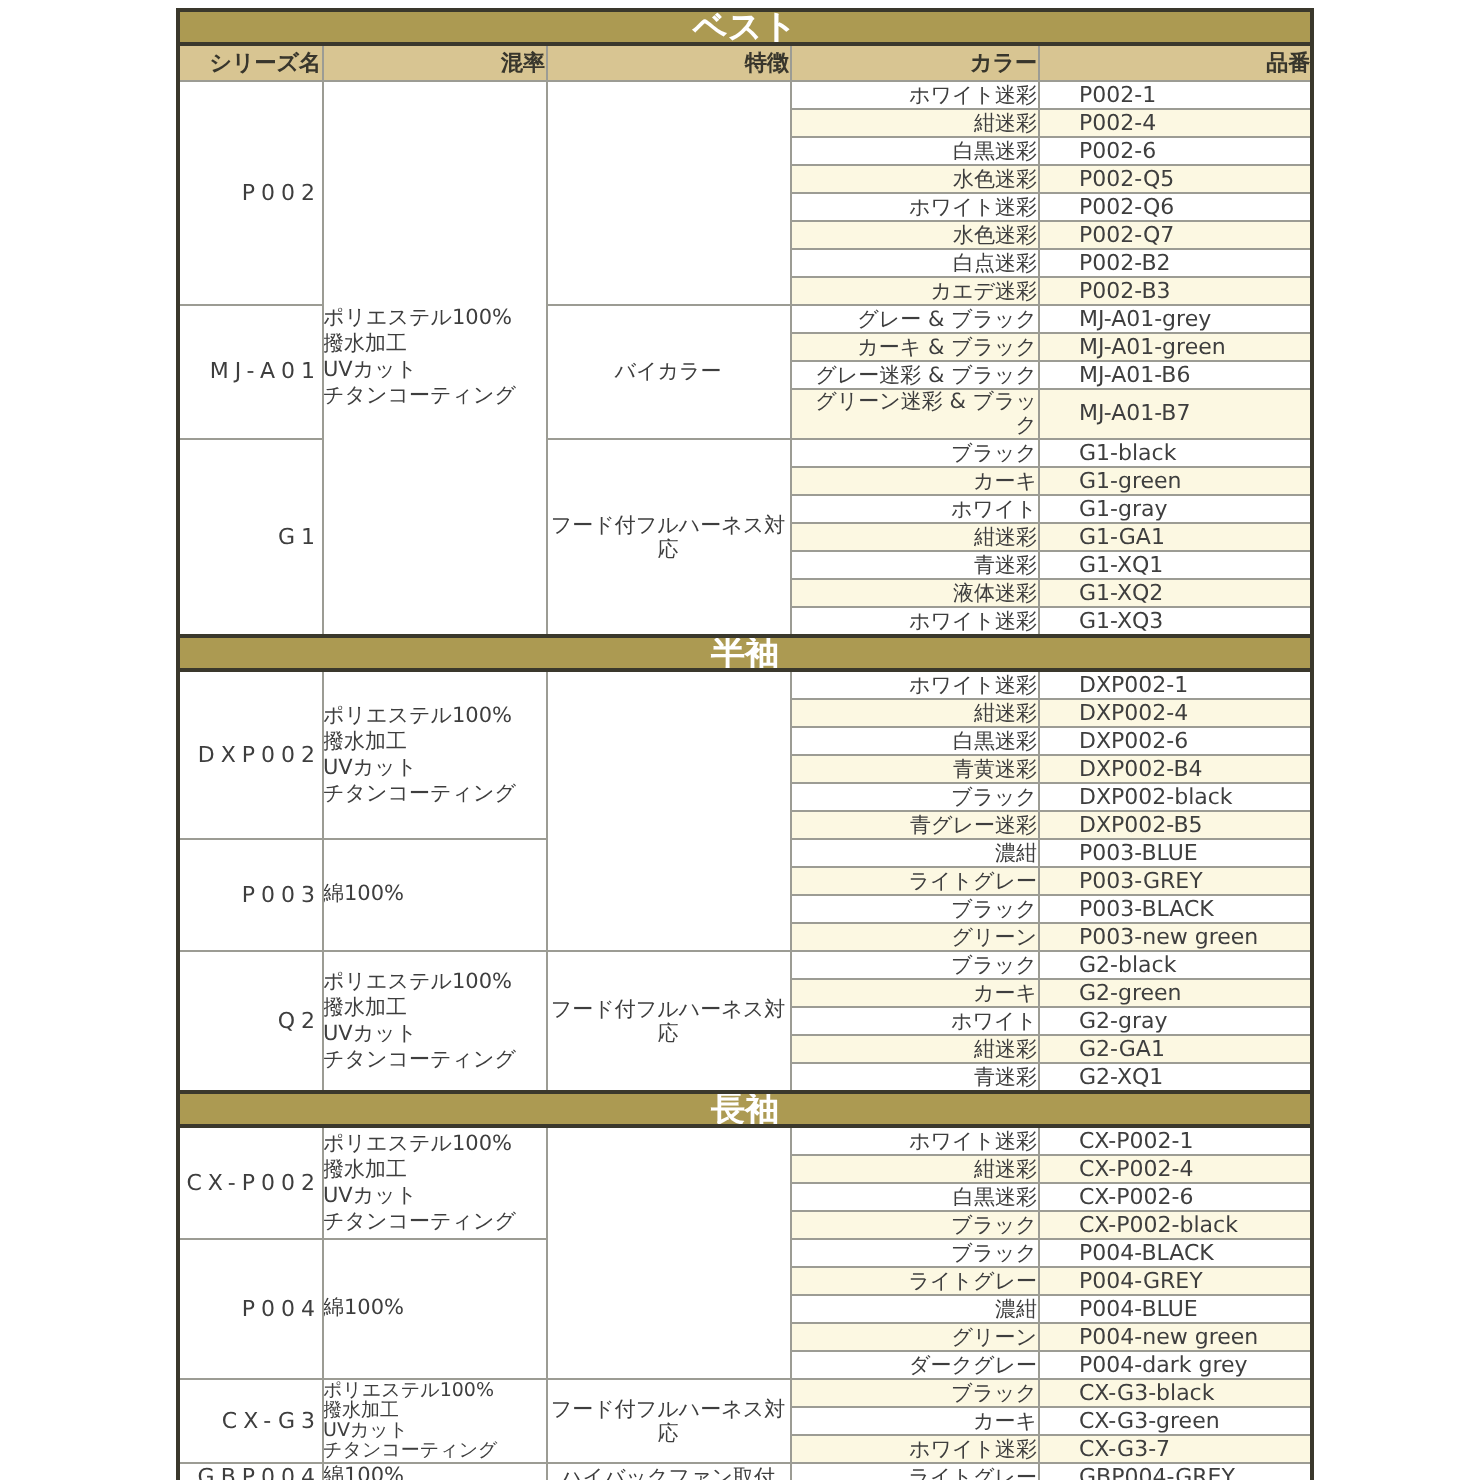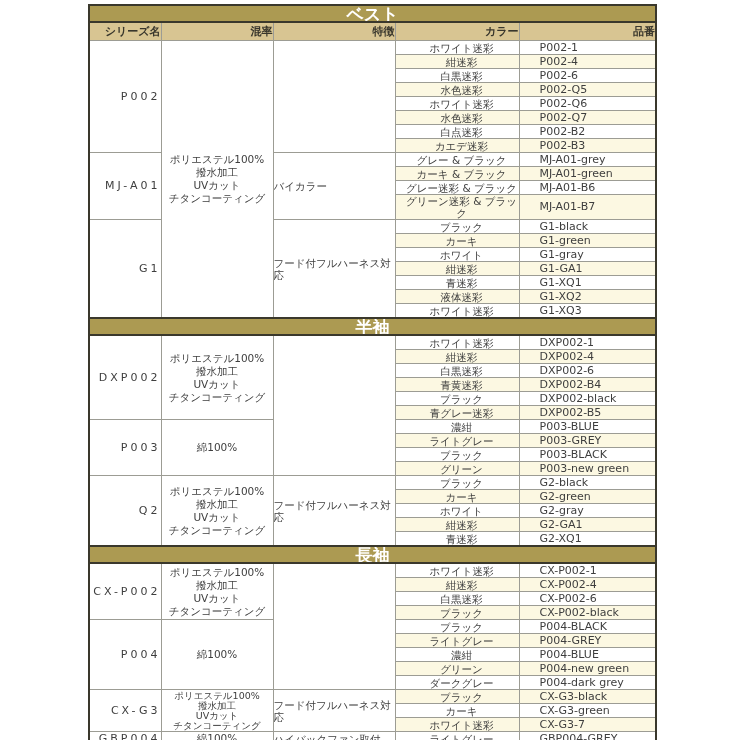--- a/index.html
+++ b/index.html
@@ -32,25 +32,25 @@
     background:var(--section-band-bg);color:var(--section-band-text);
     font-weight:bold;text-align:center;height:15px;font-size:17px;
     border:1px solid var(--border-dark);border-top-width:2px;border-bottom-width:2px;
   }
   tr.colhead td{
     background:var(--column-header-bg);font-weight:bold;text-align:right;
     height:17px;font-size:11px;color:#38362c;
   }
   tr.data td{height:13px;}
   td.series{text-align:right;letter-spacing:3px;font-size:11px;}
-  td.mix{text-align:center;}
+  td.mix{text-align:left;}
   td.mix div{line-height:13px;font-size:10.5px;}
   td.mix.small div{line-height:10px;font-size:9.5px;}
-  td.feature{font-size:10.5px;margin-top:40px;}
-  td.color-cell{padding-left:9px;text-align:center;}
+  td.feature{text-align:center;font-size:10.5px;margin-top:40px;}
+  td.color-cell{padding-left:9px;text-align:right;}
   td.code-cell{padding-left:20px;text-align:left;font-size:11px;}
   td.alt{background:var(--row-alt-bg);}
 </style>
 </head>
 <body>
 
 <div class="table-wrap">
   <table>
     <colgroup>
       <col style="width:72px">

